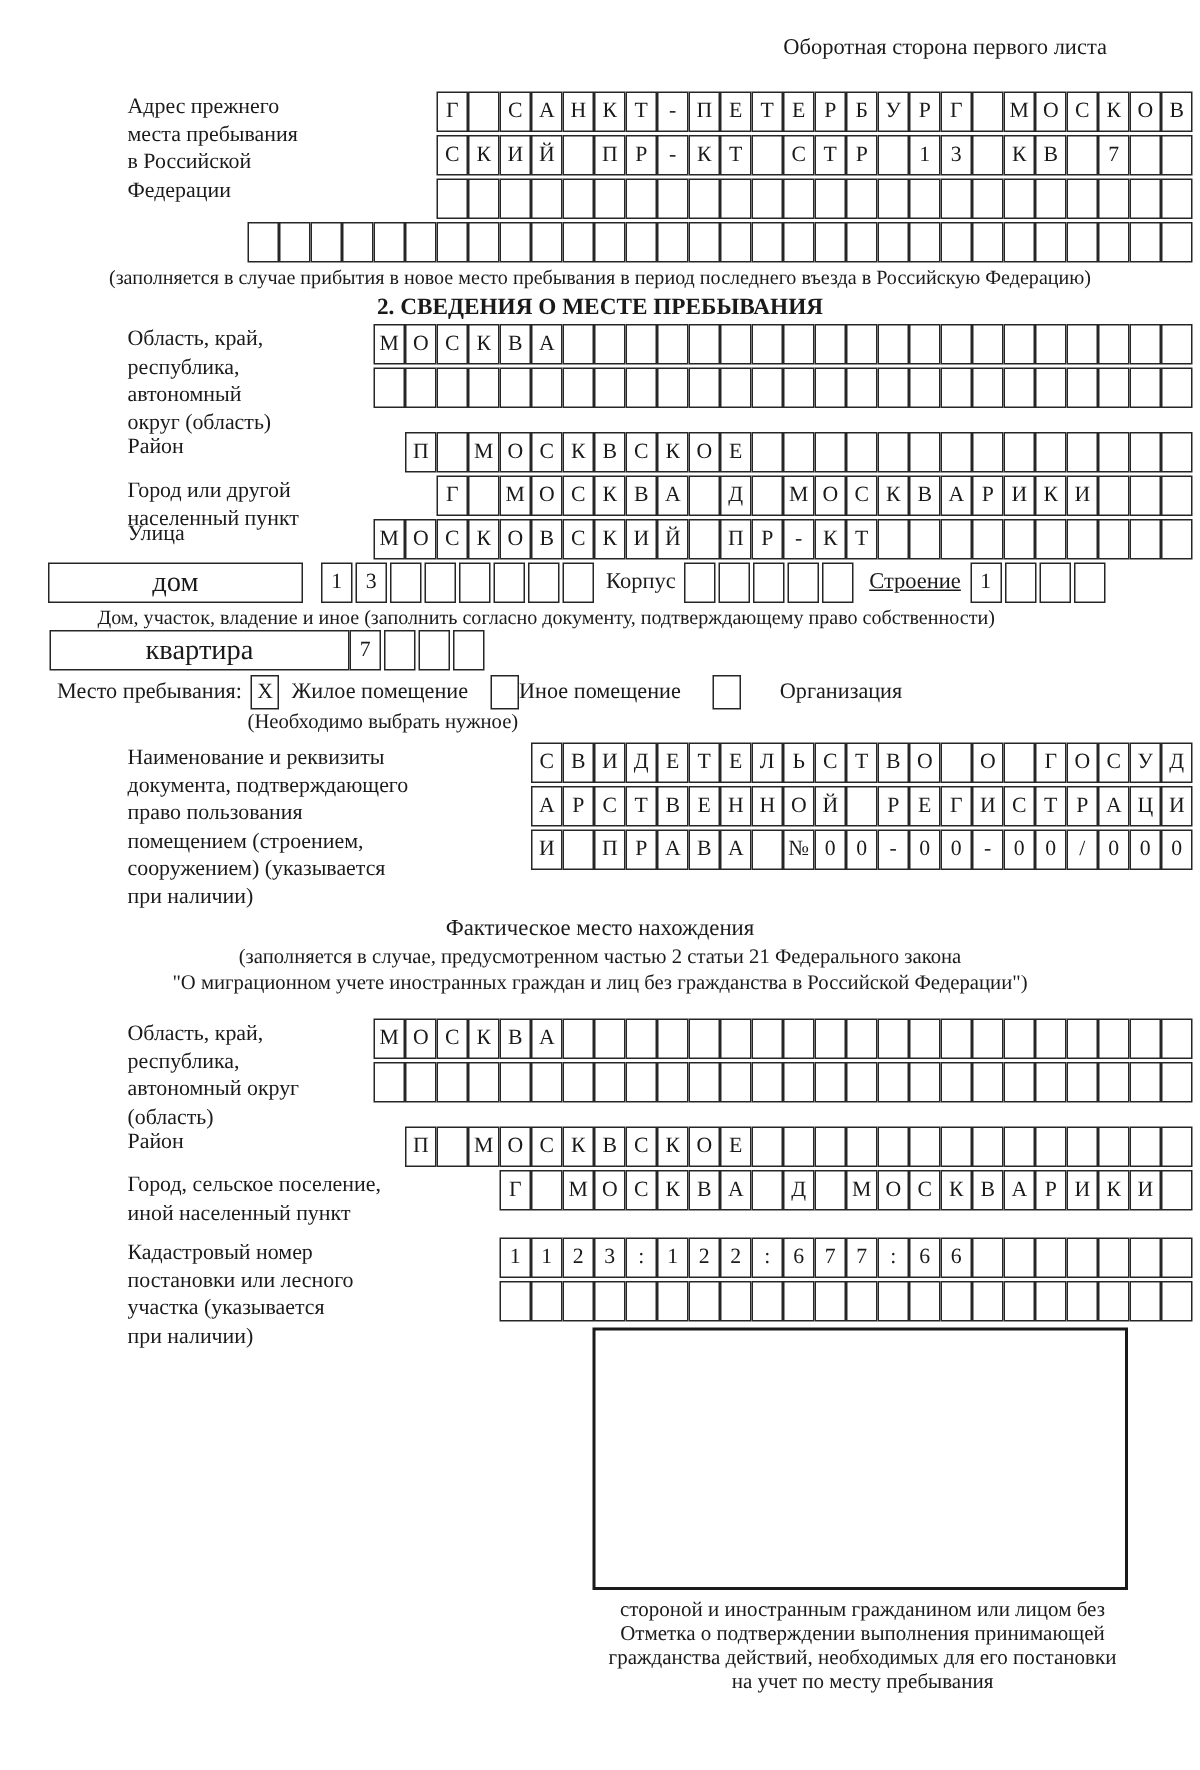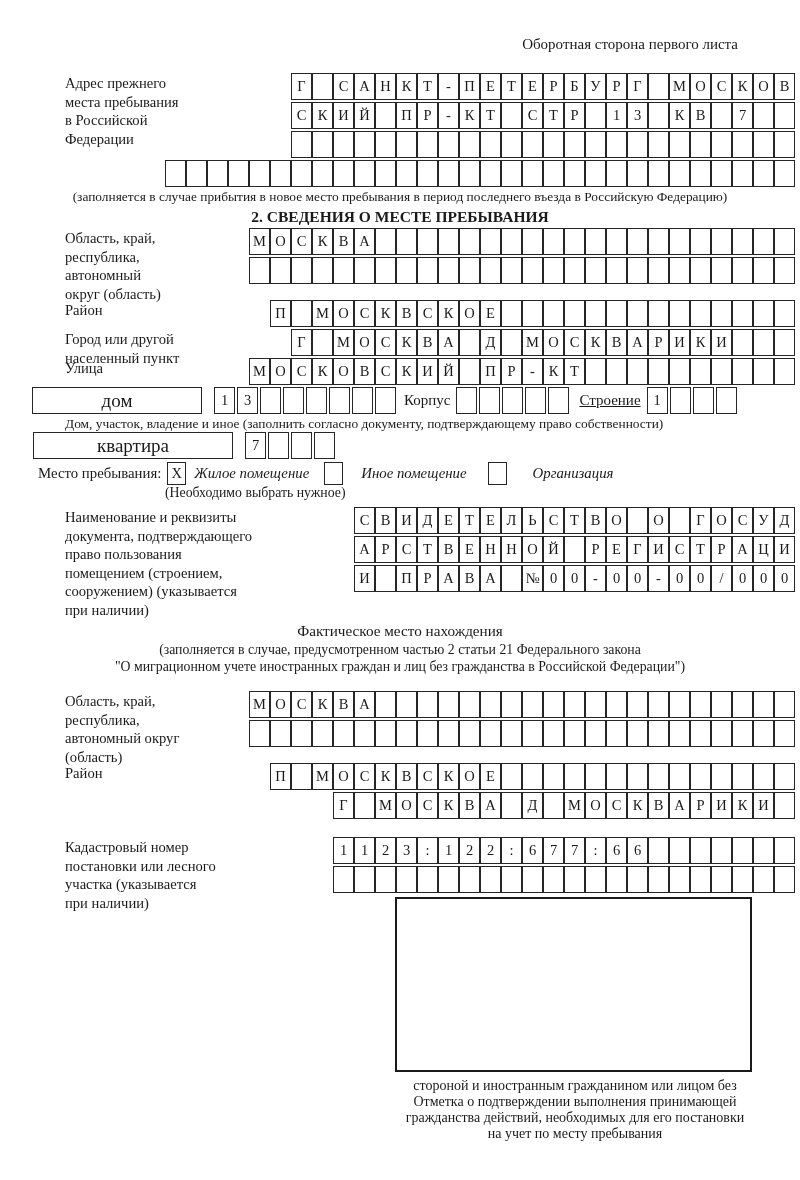--- a/index.html
+++ b/index.html
@@ -3,61 +3,61 @@
 <meta charset="utf-8">
 <style>
   * { box-sizing: border-box; }
   html,body { margin:0; padding:0; background:#fff; }
   .page {
     width:800px; height:1180px; position:relative; overflow:hidden;
     background:#fff; color:#1a1a1a;
     font-family:"Liberation Serif", "DejaVu Serif", serif;
     font-size:15px;
   }
-  .header-note { text-align:right; padding:36px 62px 0 0; font-size:15px; }
+  .header-note { text-align:right; padding:24px 62px 0 0; font-size:15px; }
 
   .cells { display:flex; gap:2px; }
   .cell {
     flex:0 0 auto; width:21px; height:27px; border:1.6px solid #262626;
     display:flex; align-items:center; justify-content:center;
     font-size:14.5px; background:#fff;
   }
   .boxrow { display:flex; justify-content:flex-end; padding-right:5px; margin-bottom:2px; }
 
-  .group { position:relative; }
+  .group { position:relative;margin-left:20px; }
   .glabel { position:absolute; left:65px; top:1px; line-height:18.5px; font-size:14.6px; }
   .rh2 { min-height:72px; }
   .prev { margin-top:20px; }
 
   .note { font-size:13.4px; line-height:15px; margin:1px 0 1px 65px; }
   .note.center { text-align:center; margin-left:0; }
 
   .section-title { text-align:center; font-weight:bold; font-size:15.5px; margin:4px 0 2px; line-height:18px; }
 
   .house-line { display:flex; align-items:flex-start; margin:0 0 2px 32px; }
   .widebox {
     height:27px; border:1.6px solid #262626; display:flex;
     align-items:center; justify-content:center; font-size:19px; flex:0 0 auto;
   }
   .widebox.house { width:170px; margin-right:12px; }
-  .widebox.apt   { width:200px; margin-right:12px; }
+  .widebox.apt   { width:200px; }
   .inline-label { line-height:27px; font-size:15px; }
   .ml8 { margin-left:8px; margin-right:6px; }
   .ml10 { margin-left:10px; margin-right:6px;text-decoration:underline; }
   .apt-line { display:flex; align-items:flex-start; margin:1px 0 2px 33px; }
 
   .stay-line { display:flex; align-items:center; margin:3px 0 0 38px; height:23px; }
   .stay-label { font-size:14.8px; }
   .checkbox {
     width:19px; height:23px; border:1.6px solid #262626; flex:0 0 auto;
     display:flex; align-items:center; justify-content:center; font-size:14.5px;
   }
-  .opt-label { font-size:14.8px;font-style:italic; }
+  .opt-label { font-size:14.8px; }
   .gap6{margin-left:6px;} .gap8{margin-left:8px;} .gap15{margin-left:15px;}
-  .gap18{margin-left:18px;} .gap21{margin-left:21px;} .gap26{margin-left:26px;}
+  .gap18{} .gap21{margin-left:21px;} .gap26{margin-left:26px;}
   .stay-note { width:340px; margin-left:165px; font-size:13.8px; line-height:15px; }
 
   .doc { margin-top:7px; }
 
   .fact-title { text-align:center; font-weight:normal; font-size:15.2px; margin-top:30px; line-height:18px; }
   .fact-note { text-align:center; font-size:13.8px; line-height:16.5px; margin-top:2px; }
 
   .mt16 { margin-top:16px; }
   .mb18 { margin-bottom:18px; }
 
@@ -588,20 +588,24 @@
         <div class="cell"></div>
         <div class="cell"></div>
         <div class="cell"></div>
         <div class="cell"></div>
         <div class="cell"></div>
         <div class="cell"></div>
       </div>
   </div>
 
   <div class="group mb18">
+    <div class="glabel">
+        <div class="lline">Город, сельское поселение,</div>
+        <div class="lline">иной населенный пункт</div>
+      </div>
     <div class="boxrow">
         <div class="cell">Г</div>
         <div class="cell"></div>
         <div class="cell">М</div>
         <div class="cell">О</div>
         <div class="cell">С</div>
         <div class="cell">К</div>
         <div class="cell">В</div>
         <div class="cell">А</div>
         <div class="cell"></div>

